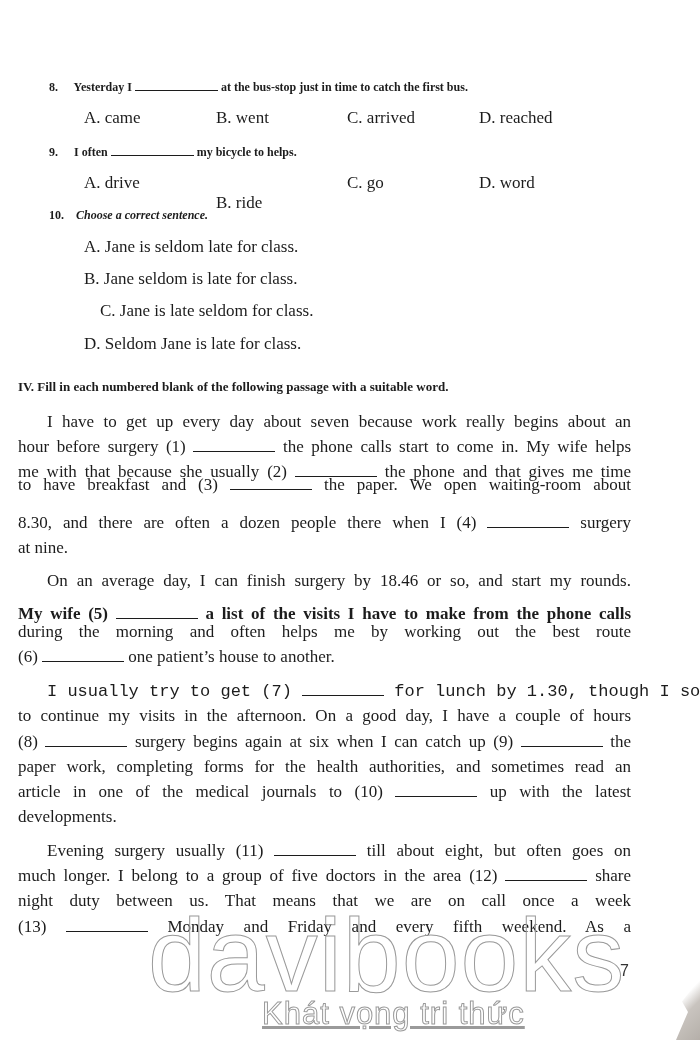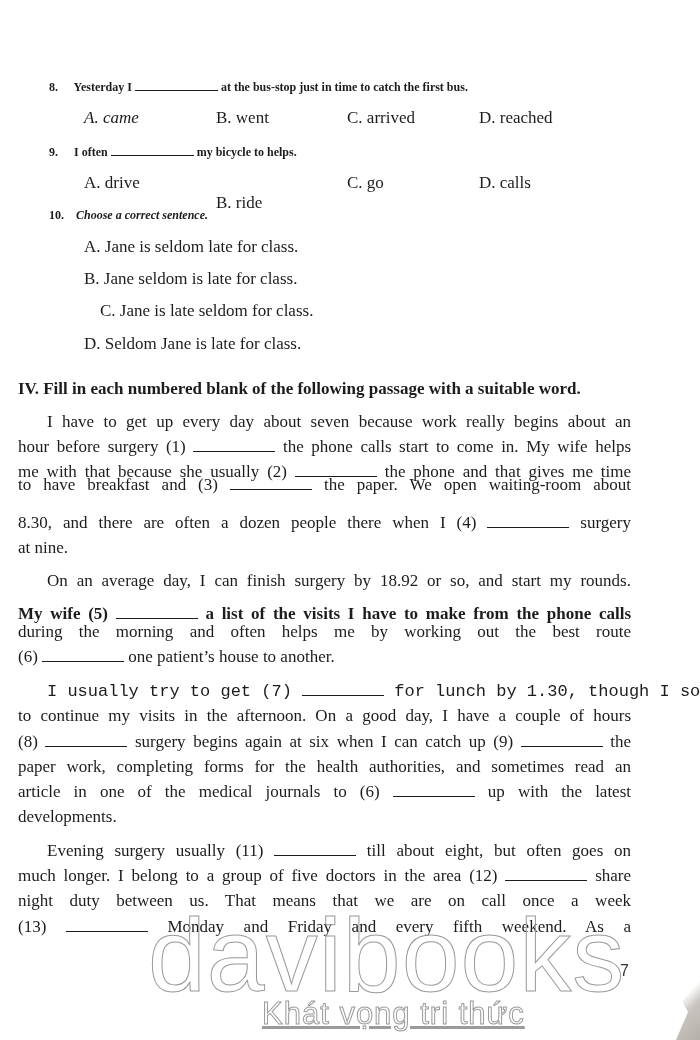--- a/index.html
+++ b/index.html
@@ -4,21 +4,21 @@
 <style>
   html, body { margin: 0; padding: 0; }
   body {
     width: 700px; height: 1040px; background: #ffffff; position: relative; overflow: hidden;
     font-family: "Liberation Serif", "DejaVu Serif", serif; color: #1c1c1c;
   }
   .q { position: absolute; font-size: 12px; line-height: 20px; white-space: nowrap; font-weight: bold; }
   .opt { position: absolute; font-size: 17px; line-height: 20px; white-space: nowrap; }
   .blank { display: inline-block; border-bottom: 1px solid #1c1c1c; height: 14px; vertical-align: baseline; }
   .italic { font-style: italic; }
-  .heading { position: absolute; left: 18px; top: 379px; font-size: 17px; font-weight: bold; white-space: nowrap; }
+  .heading { position: absolute; left: 18px; top: 379px; font-size: 13px; font-weight: bold; white-space: nowrap; }
   .line { position: absolute; left: 18px; width: 613px; font-size: 17px; line-height: 20px; white-space: nowrap; text-align: justify; text-align-last: justify; }
   .line.first { left: 47px; width: 584px; }
   .line.last { text-align-last: left; }
   .pagenum { position: absolute; left: 620px; top: 962px; font-family: "Liberation Sans", sans-serif; font-size: 16px; color: #333; }
   .wm1 {
     position: absolute; left: 148px; top: 900px; font-family: "Liberation Sans", sans-serif;
     font-size: 104px; letter-spacing: 1px; color: transparent; -webkit-text-stroke: 1px #9a9a9a; line-height: 110px;
   }
   .wm2 {
     position: absolute; left: 262px; top: 994px; font-family: "Liberation Sans", sans-serif;
@@ -31,65 +31,65 @@
 </head>
 <body>
 
 <div class="q" style="left:49px; top:76px;">
   <span>8.</span>
   <span style="display:inline-block;width:10px"></span>
   <span>Yesterday I</span>
   <span class="blank" style="width:83px"></span>
   <span>at the bus-stop just in time to catch the first bus.</span>
 </div>
-<div class="opt" style="left:84px; top:108px;font-style:italic;">A. came</div>
+<div class="opt" style="left:84px; top:108px;">A. came</div>
 <div class="opt" style="left:216px; top:108px;text-align:right;">B. went</div>
 <div class="opt" style="left:347px; top:108px;">C. arrived</div>
 <div class="opt" style="left:479px; top:108px;">D. reached</div>
 
 <div class="q" style="left:49px; top:141px;">
   <span>9.</span>
   <span style="display:inline-block;width:10px"></span>
   <span>I often</span>
   <span class="blank" style="width:83px"></span>
   <span>my bicycle to helps.</span>
 </div>
 <div class="opt" style="left:84px; top:173px;">A. drive</div>
 <div class="opt" style="left:216px; top:173px;margin-top:20px;">B. ride</div>
 <div class="opt" style="left:347px; top:173px;">C. go</div>
-<div class="opt" style="left:479px; top:173px;">D. calls</div>
+<div class="opt" style="left:479px; top:173px;">D. word</div>
 
 <div class="q" style="left:49px; top:205px;">
   <span>10.</span>
   <span style="display:inline-block;width:6px"></span>
   <span class="italic">Choose a correct sentence.</span>
 </div>
 <div class="opt" style="left:84px; top:237px;">A. Jane is seldom late for class.</div>
 <div class="opt" style="left:84px; top:269px;">B. Jane seldom is late for class.</div>
 <div class="opt" style="left:84px; top:301px;margin-left:16px;">C. Jane is late seldom for class.</div>
 <div class="opt" style="left:84px; top:334px;">D. Seldom Jane is late for class.</div>
 
 <div class="heading">IV. Fill in each numbered blank of the following passage with a suitable word.</div>
 
 <div id="passage">
     <div class="line first" style="top: 412px;"><span>I have to get up every day about seven because work really begins about an</span> </div>
     <div class="line" style="top: 437px;"><span>hour before surgery (1)</span> <span class="blank" style="width: 82px;"></span> <span>the phone calls start to come in. My wife helps</span> </div>
     <div class="line" style="top: 462px;"><span>me with that because she usually (2)</span> <span class="blank" style="width: 82px;"></span> <span>the phone and that gives me time</span> </div>
     <div class="line" style="top: 475px;"><span>to have breakfast and (3)</span> <span class="blank" style="width: 82px;"></span> <span>the paper. We open waiting-room about</span> </div>
     <div class="line" style="top: 513px;"><span>8.30, and there are often a dozen people there when I (4)</span> <span class="blank" style="width: 82px;"></span> <span>surgery</span> </div>
     <div class="line last" style="top: 538px;"><span>at nine.</span> </div>
-    <div class="line first" style="top: 571px;"><span>On an average day, I can finish surgery by 18.92 or so, and start my rounds.</span> </div>
+    <div class="line first" style="top: 571px;"><span>On an average day, I can finish surgery by 18.46 or so, and start my rounds.</span> </div>
     <div class="line" style="top: 604px; font-weight: bold;"><span>My wife (5)</span> <span class="blank" style="width: 82px;"></span> <span>a list of the visits I have to make from the phone calls</span> </div>
     <div class="line" style="top: 622px;"><span>during the morning and often helps me by working out the best route</span> </div>
     <div class="line last" style="top: 647px;"><span>(6)</span> <span class="blank" style="width: 82px;"></span> <span>one patient’s house to another.</span> </div>
     <div class="line first" style="top: 681px; font-family: Liberation Mono, monospace;"><span>I usually try to get (7)</span> <span class="blank" style="width: 82px;"></span> <span>for lunch by 1.30, though I sometimes have</span> </div>
     <div class="line" style="top: 706px;"><span>to continue my visits in the afternoon. On a good day, I have a couple of hours</span> </div>
     <div class="line" style="top: 732px;"><span>(8)</span> <span class="blank" style="width: 82px;"></span> <span>surgery begins again at six when I can catch up (9)</span> <span class="blank" style="width: 82px;"></span> <span>the</span> </div>
     <div class="line" style="top: 757px;"><span>paper work, completing forms for the health authorities, and sometimes read an</span> </div>
-    <div class="line" style="top: 782px;"><span>article in one of the medical journals to (6)</span> <span class="blank" style="width: 82px;"></span> <span>up with the latest</span> </div>
+    <div class="line" style="top: 782px;"><span>article in one of the medical journals to (10)</span> <span class="blank" style="width: 82px;"></span> <span>up with the latest</span> </div>
     <div class="line last" style="top: 807px;"><span>developments.</span> </div>
     <div class="line first" style="top: 841px;"><span>Evening surgery usually (11)</span> <span class="blank" style="width: 82px;"></span> <span>till about eight, but often goes on</span> </div>
     <div class="line" style="top: 866px;"><span>much longer. I belong to a group of five doctors in the area (12)</span> <span class="blank" style="width: 82px;"></span> <span>share</span> </div>
     <div class="line" style="top: 891px;"><span>night duty between us. That means that we are on call once a week</span> </div>
     <div class="line" style="top: 917px;"><span>(13)</span> <span class="blank" style="width: 82px;"></span> <span>Monday and Friday and every fifth weekend. As a</span> </div>
   </div>
 
 <div class="pagenum">7</div>
 
 <div class="wm1">davibooks</div>

